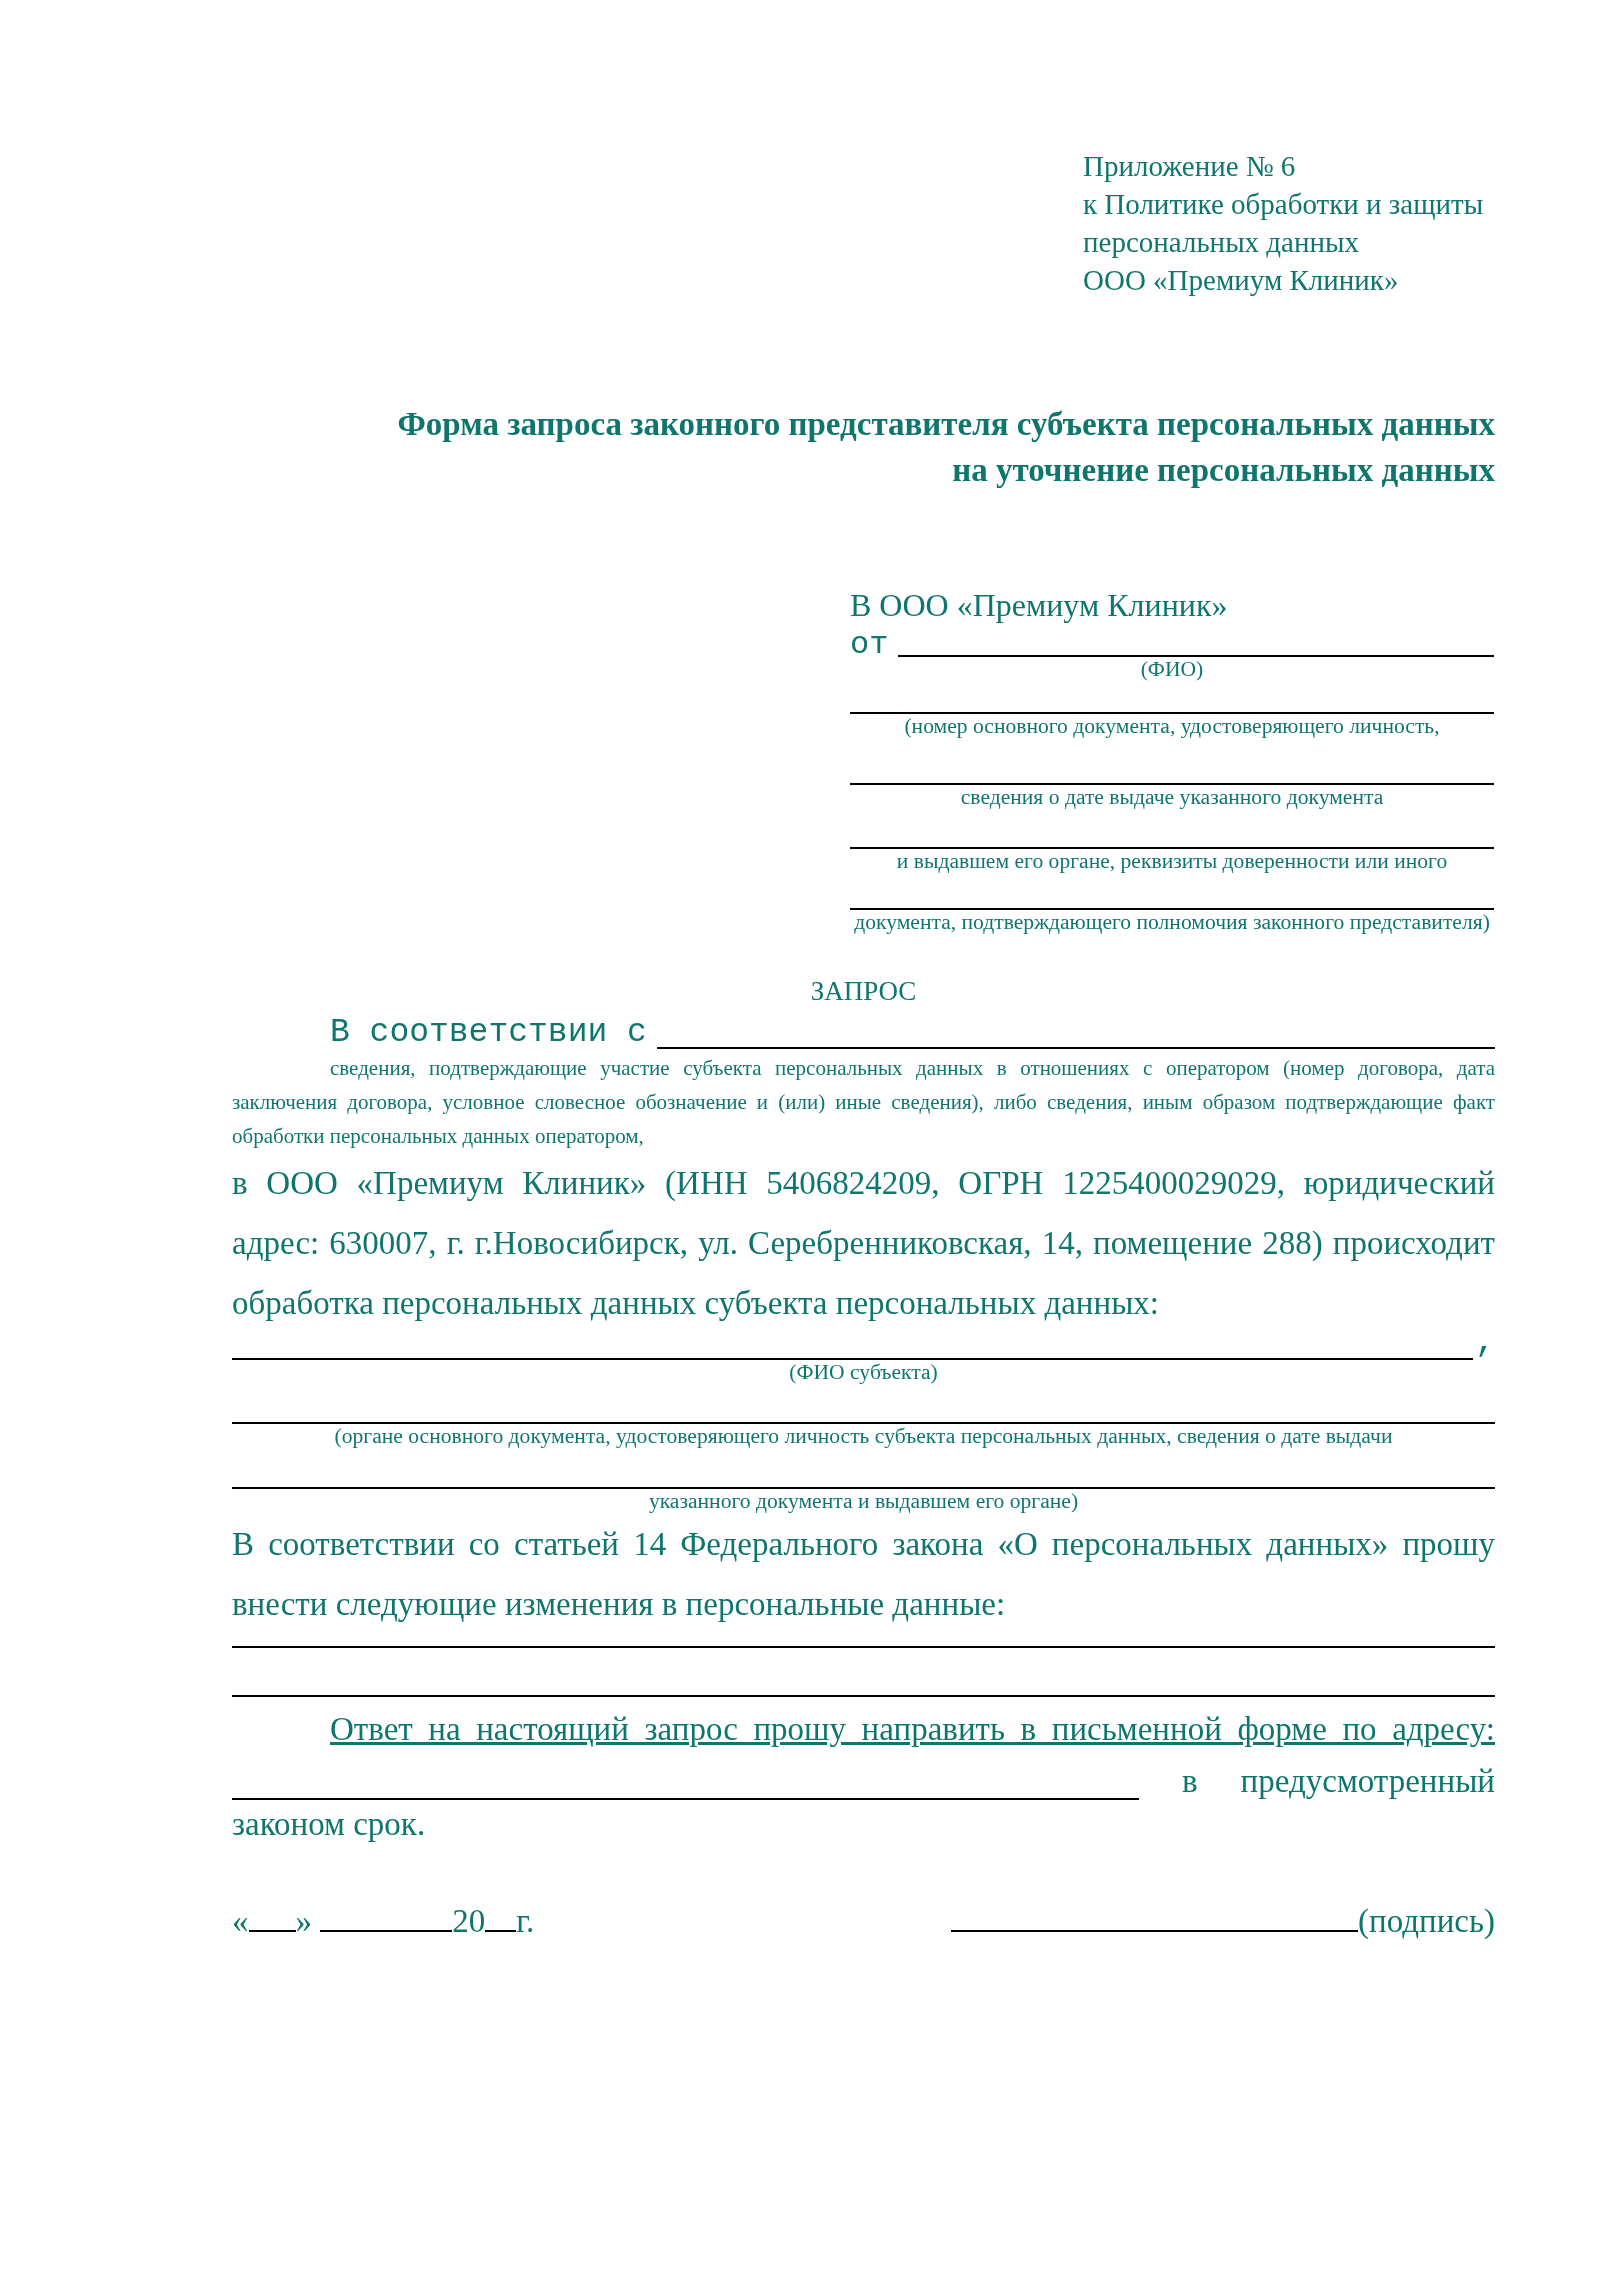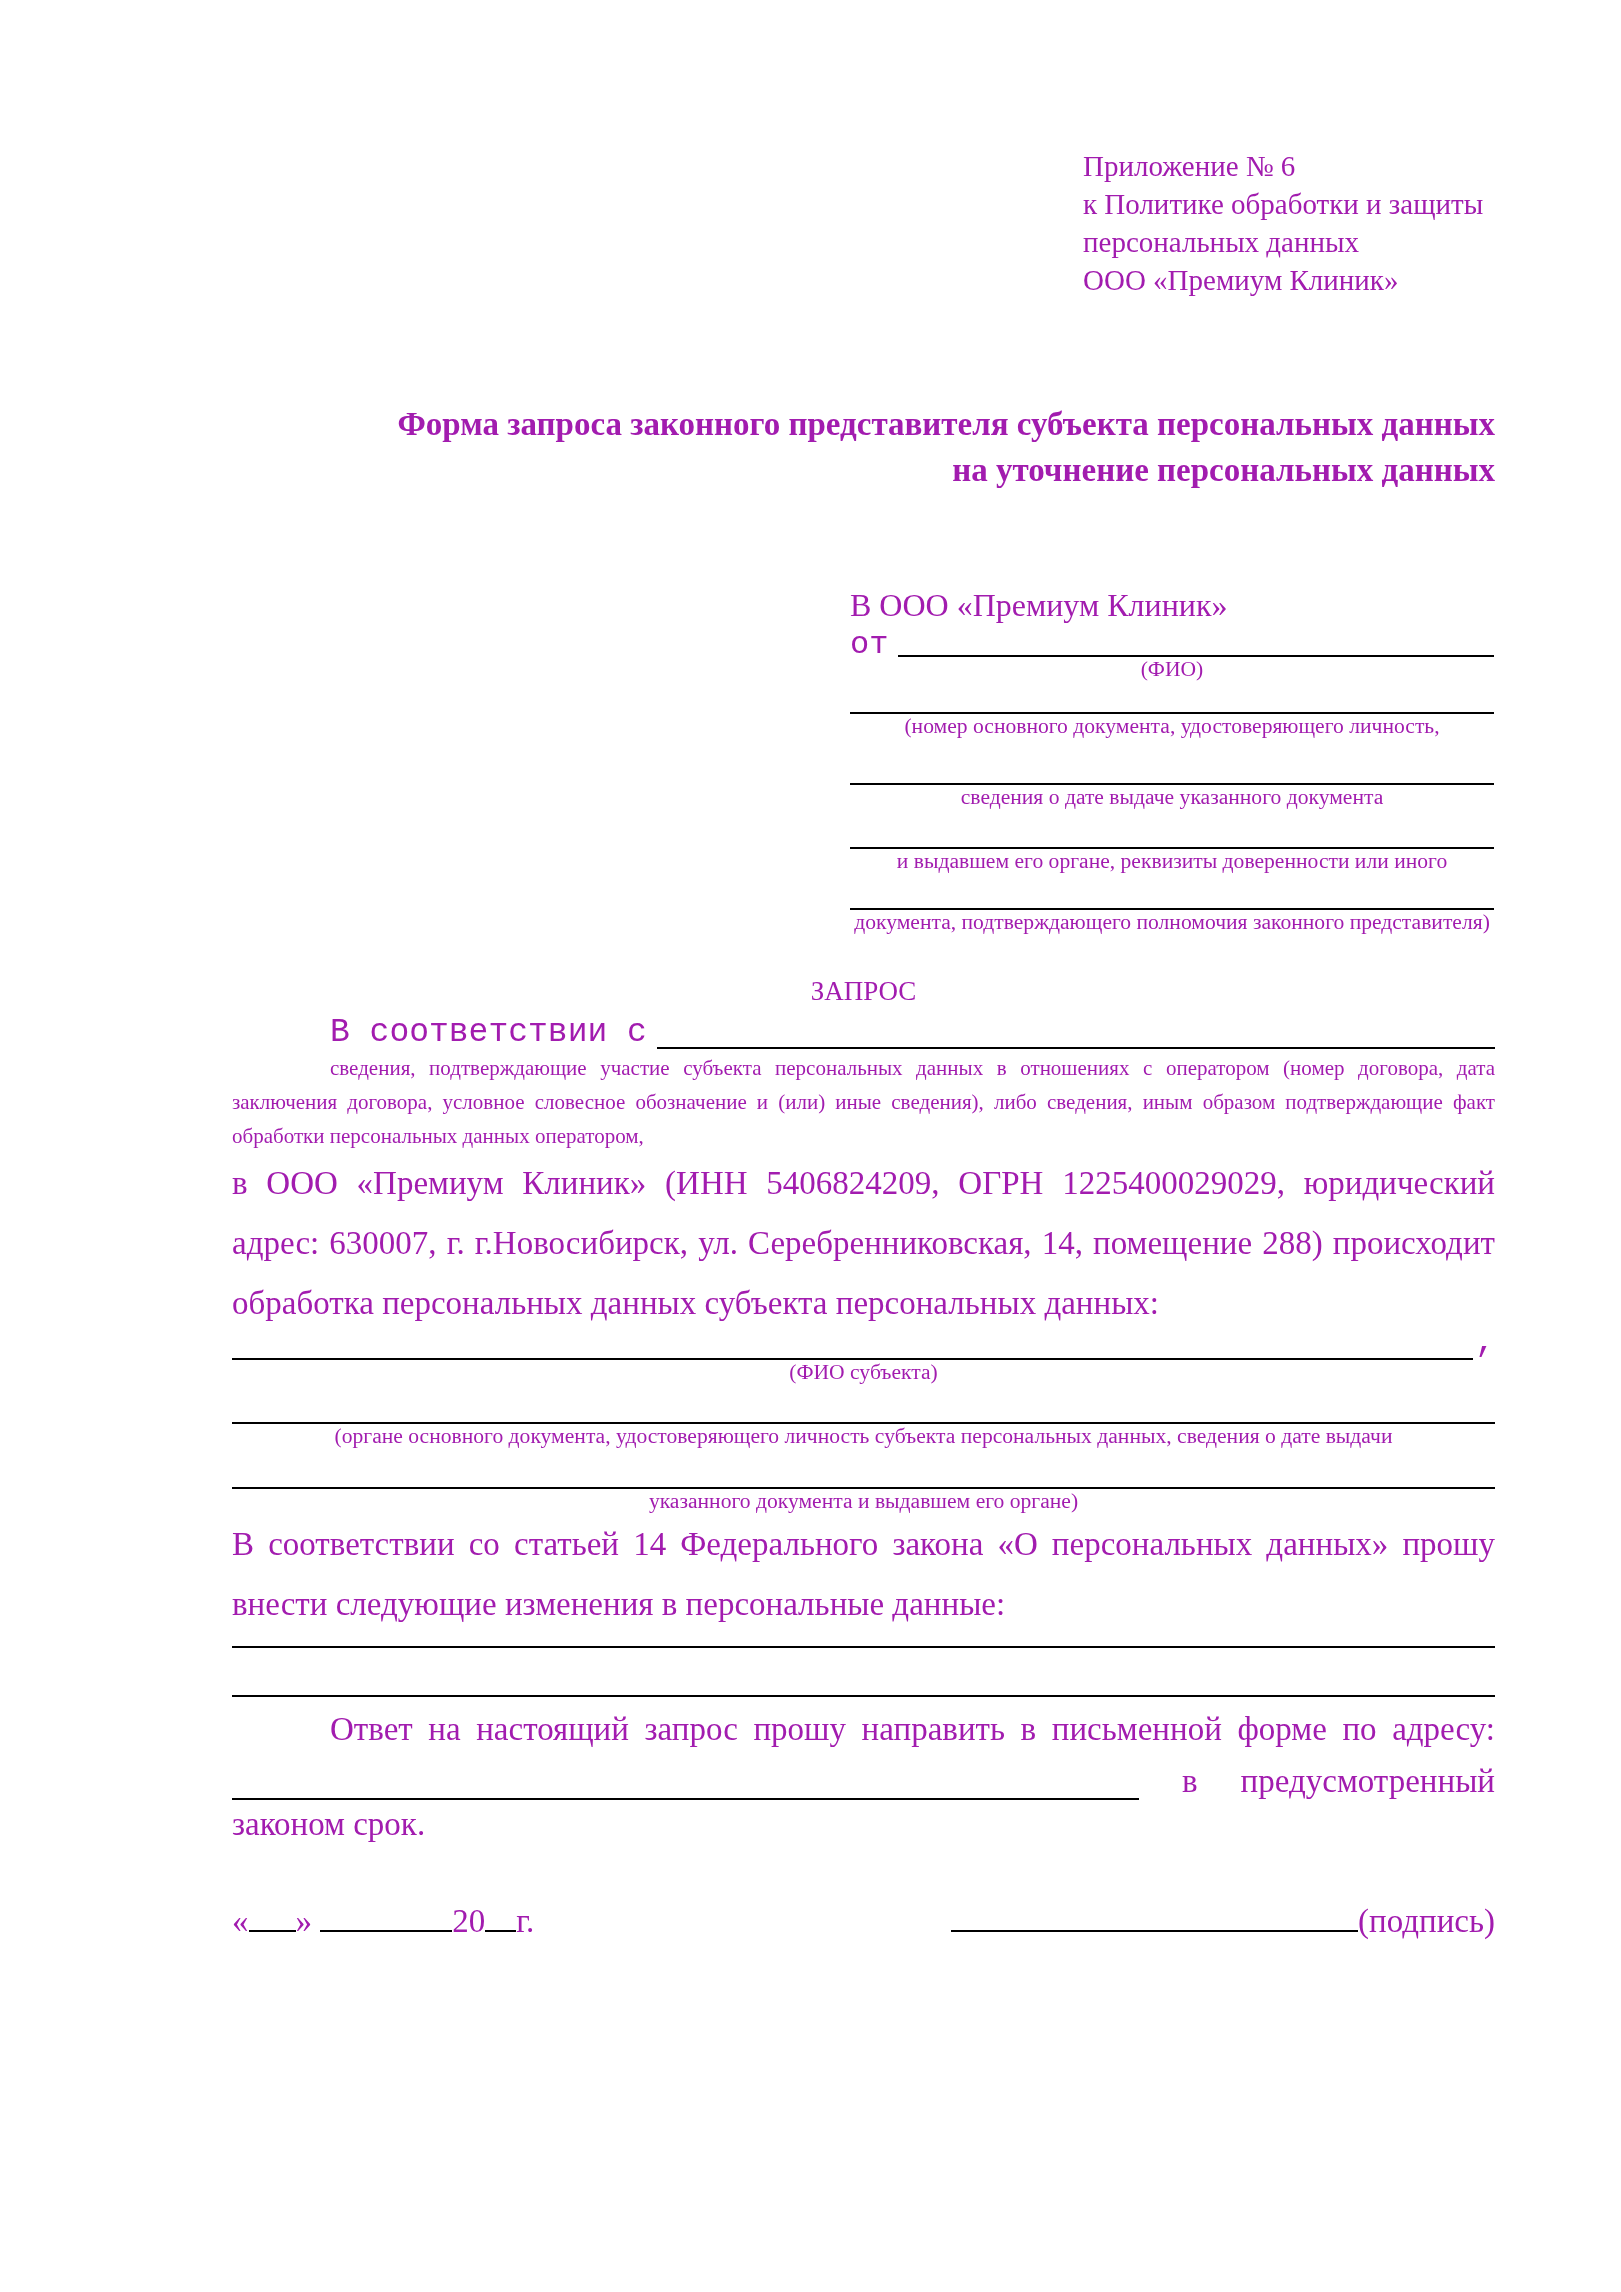--- a/index.html
+++ b/index.html
@@ -1,19 +1,19 @@
 <!DOCTYPE html>
 <html lang="ru"><head>
 <meta charset="utf-8">
 <style>
   html,body{margin:0;padding:0;background:#ffffff;}
   .page{
     position:relative;
     width:1621px;height:2033px;
-    background:#ffffff;color:#a21caf;
+    background:#ffffff;color:#0f766e;
     font-family:"Liberation Serif","DejaVu Serif",serif;
     box-sizing:border-box;
     padding:0 126px 0 232px;
     overflow:hidden;
   }
   
   .appendix{margin:147px 0 0 851px;font-size:29px;line-height:38px;}
   
   .doc-title{margin-top:102px;text-align:right;font-weight:bold;font-size:33px;line-height:46px;}
   
@@ -30,21 +30,21 @@
   .zapros{margin-top:35px;text-align:center;font-size:27px;line-height:41px;}
   .intro-row{margin-top:2px;padding-left:98px;font-size:33px;height:35px;}
   .footnote{margin-top:2px;font-size:21px;line-height:34px;text-align:justify;text-indent:98px;}
   .body-par{font-size:33px;line-height:60px;text-align:justify;}
   .subject-row{height:27.4px;font-size:33px;}
   .comma{margin-left:2px;line-height:19.6px;}
   .caption-wide{font-size:21.6px;line-height:25.5px;text-align:center;}
   .mid-blank{height:37px;border-bottom:2.9px solid #000;}
   .changes-blank-a{margin-top:9.8px;border-bottom:2.9px solid #000;height:2px;}
   .changes-blank-b{height:47px;border-bottom:2.9px solid #000;}
-  .answer-line1{margin-top:7.8px;font-size:33px;line-height:49px;text-indent:98px;text-align:justify;text-align-last:justify;}
+  .answer-line1{margin-top:7.8px;font-size:33px;line-height:49px;text-indent:98px;text-align:justify;text-align-last:justify;text-decoration:underline;}
   .answer-line2{display:flex;justify-content:space-between;align-items:flex-end;height:46px;font-size:33px;}
   .answer-blank{width:907px;border-bottom:2.9px solid #000;height:29px;}
   .answer-line3{font-size:33px;line-height:49px;}
   
   .sign-row{margin-top:51px;display:flex;justify-content:space-between;align-items:flex-end;font-size:33px;line-height:41px;}
   .u{display:inline-block;border-bottom:2.9px solid #000;height:0.9em;}
   .u-day{width:47px;} .u-month{width:132px;} .u-year{width:31px;}
   .sig-group{display:flex;}
   .sig-blank{width:407px;border-bottom:2.9px solid #000;height:29px;}
 </style>

